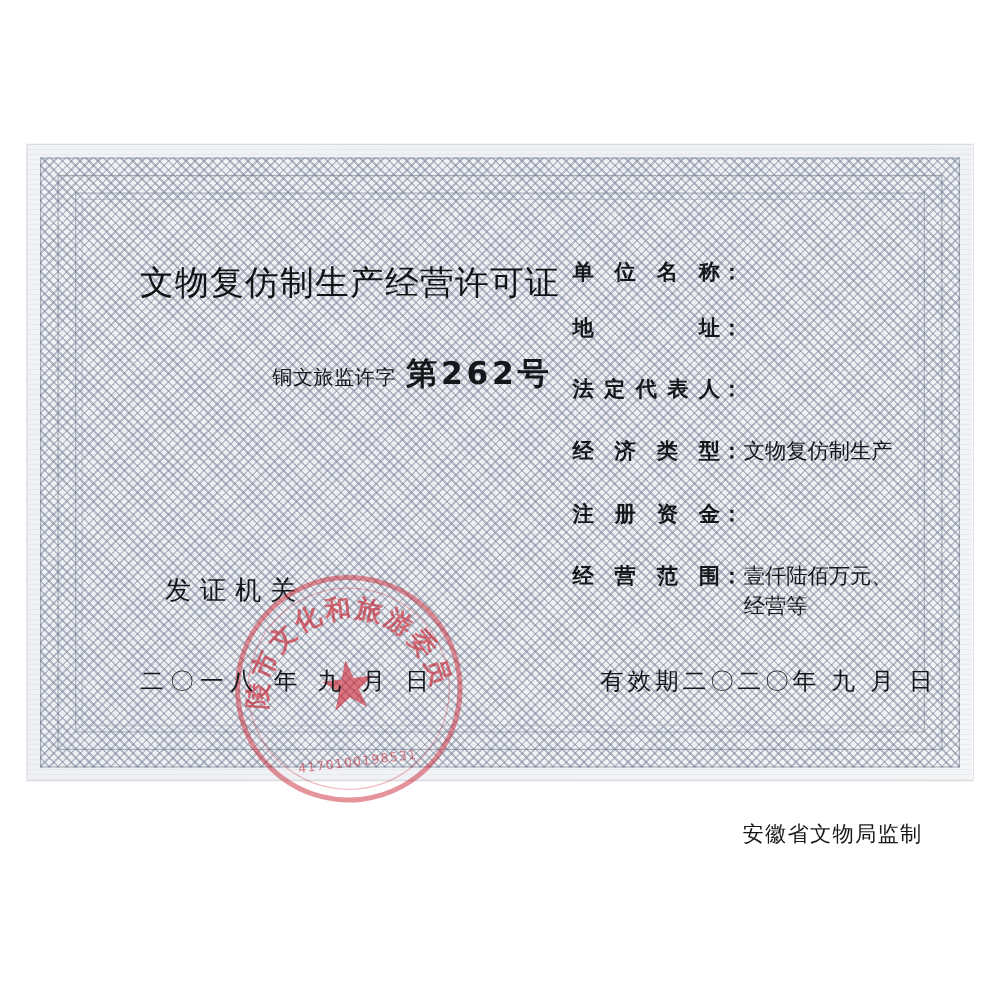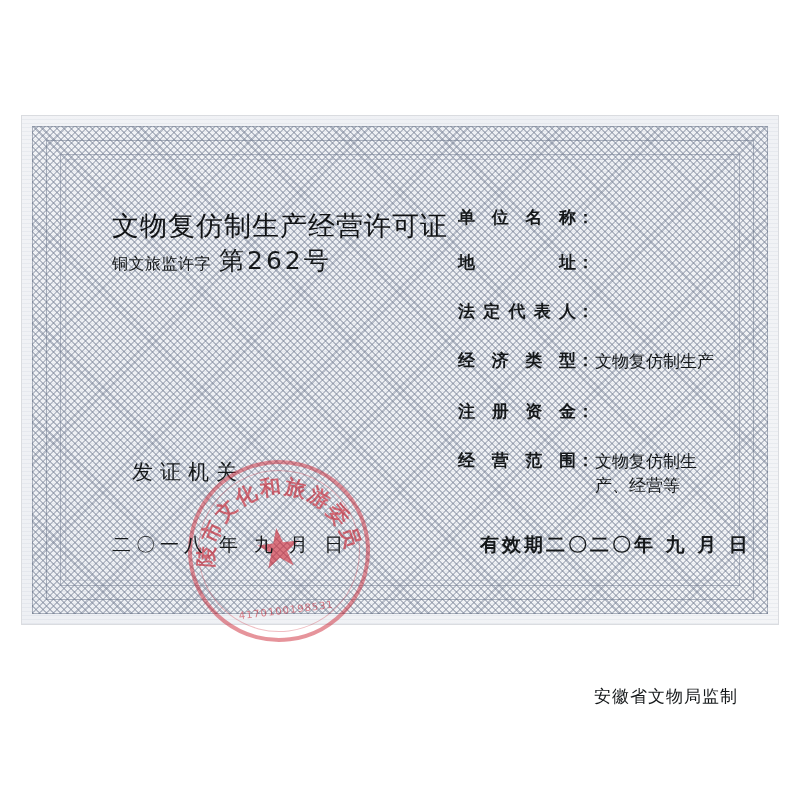--- a/index.html
+++ b/index.html
@@ -123,31 +123,33 @@
   }
   .doc-title {
     font-family: "DejaVu Sans", "Liberation Sans", sans-serif;
     font-weight: normal;
     font-size: 27px;
     letter-spacing: 1px;
     color: #111315;
     white-space: nowrap;
   }
   .serial-row {
+    margin-top: 38px;
     display: flex;
     align-items: baseline;
     color: #15181a;
+    justify-content: flex-end;
   }
   .serial-prefix {
     font-size: 16px;
     letter-spacing: 0.5px;
   }
   .serial-main {
     font-size: 25px;
-    font-weight: normal;
+    font-weight: bold;
     letter-spacing: 3px;
     margin-left: 8px;
   }
   .issuer-row {
     position: absolute;
     left: 20px;
     top: 250px;
     font-size: 21px;
     letter-spacing: 7px;
     color: #15181a;
@@ -257,32 +259,30 @@
   }
   .issue-date {
     letter-spacing: 5px;
     white-space: nowrap;
   }
   .expiry-date {
     position: absolute;
     left: 368px;
     letter-spacing: 3px;
     white-space: nowrap;
-    font-weight: bold;
   }
 
   
   .footer-note {
     position: absolute;
     right: 62px;
     top: 656px;
     font-size: 17px;
     color: #15181a;
     letter-spacing: 1px;
-    margin-top: 29px;
   }
 </style>
 </head>
 <body>
 
 <div id="cert-page">
 
   <div id="cert-card">
 
     <div class="border-band"></div>
@@ -371,21 +371,21 @@
         </div>
 
         <div class="field-row">
           <div class="field-label">
               <span class="ch">经</span>
               <span class="ch">营</span>
               <span class="ch">范</span>
               <span class="ch">围</span>
             </div>
           <div class="field-colon">：</div>
-          <div class="field-value">文物复仿制生产、经营等</div>
+          <div class="field-value">壹仟陆佰万元、经营等</div>
         </div>
       </div>
 
       <div class="date-line">
         <div class="issue-date">二〇一八 年 九 月      日</div>
         <div class="expiry-date">有效期二〇二〇年 九 月      日</div>
       </div>
 
     </div>
   </div>

